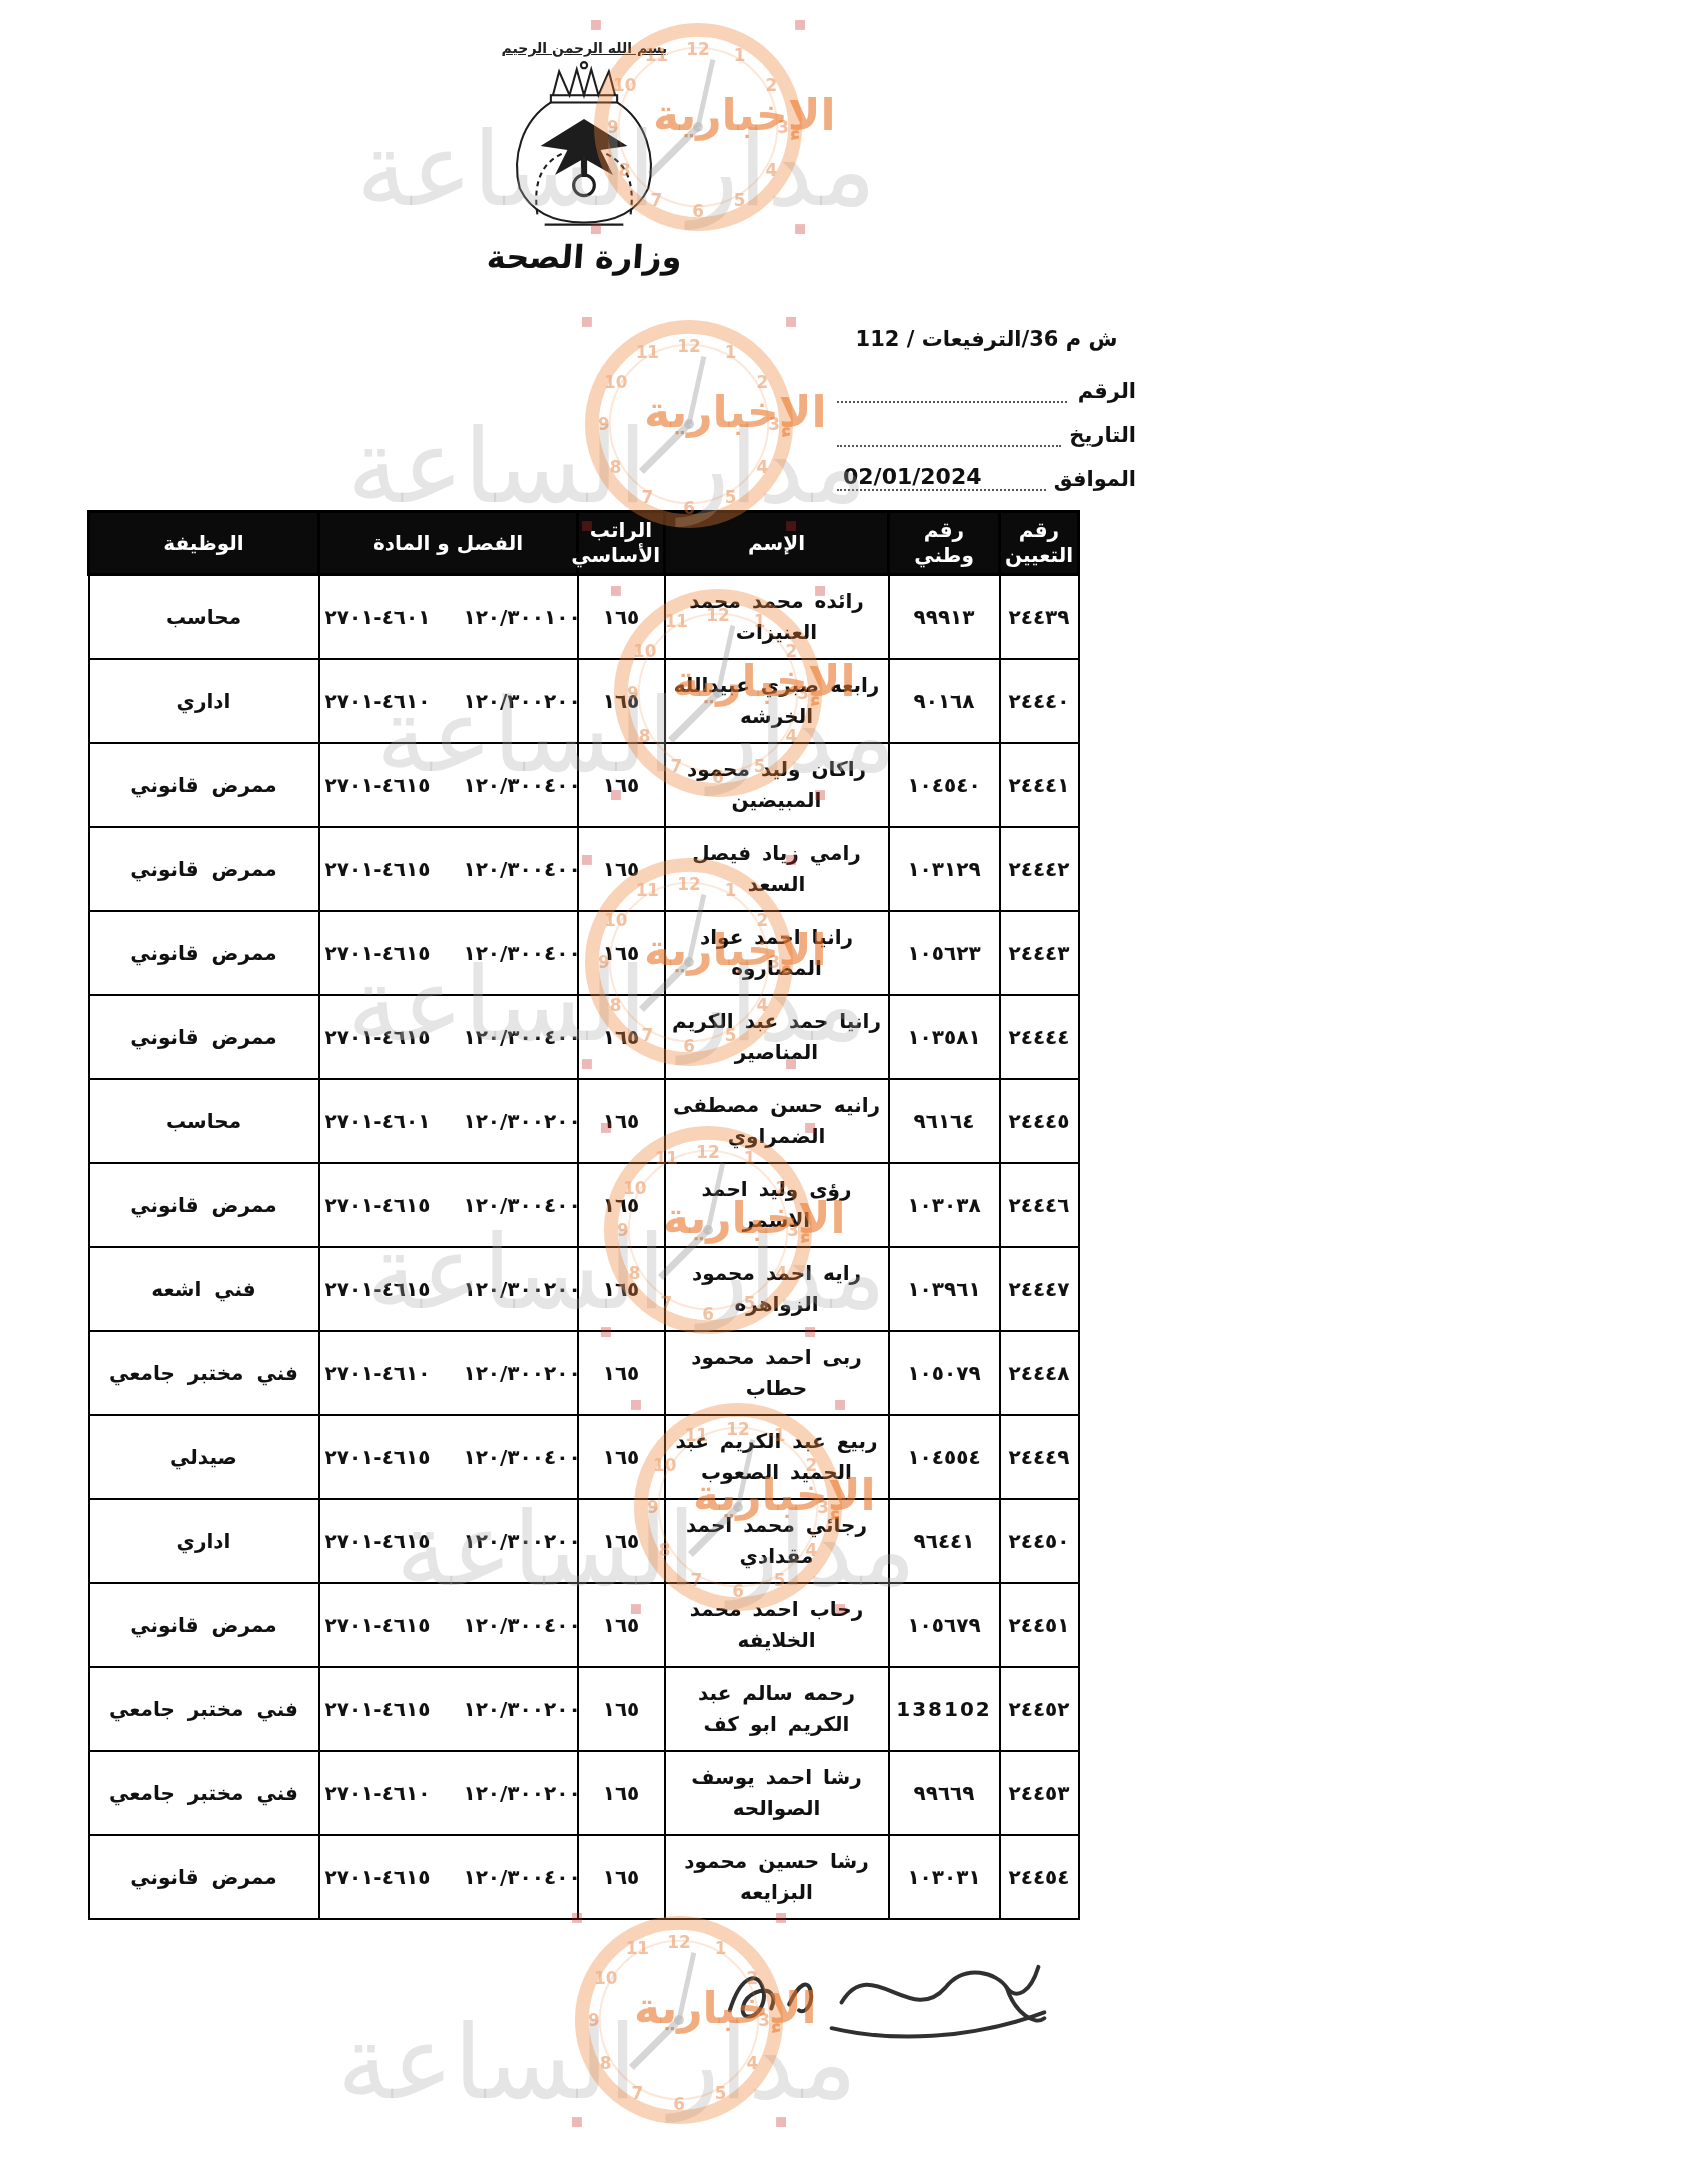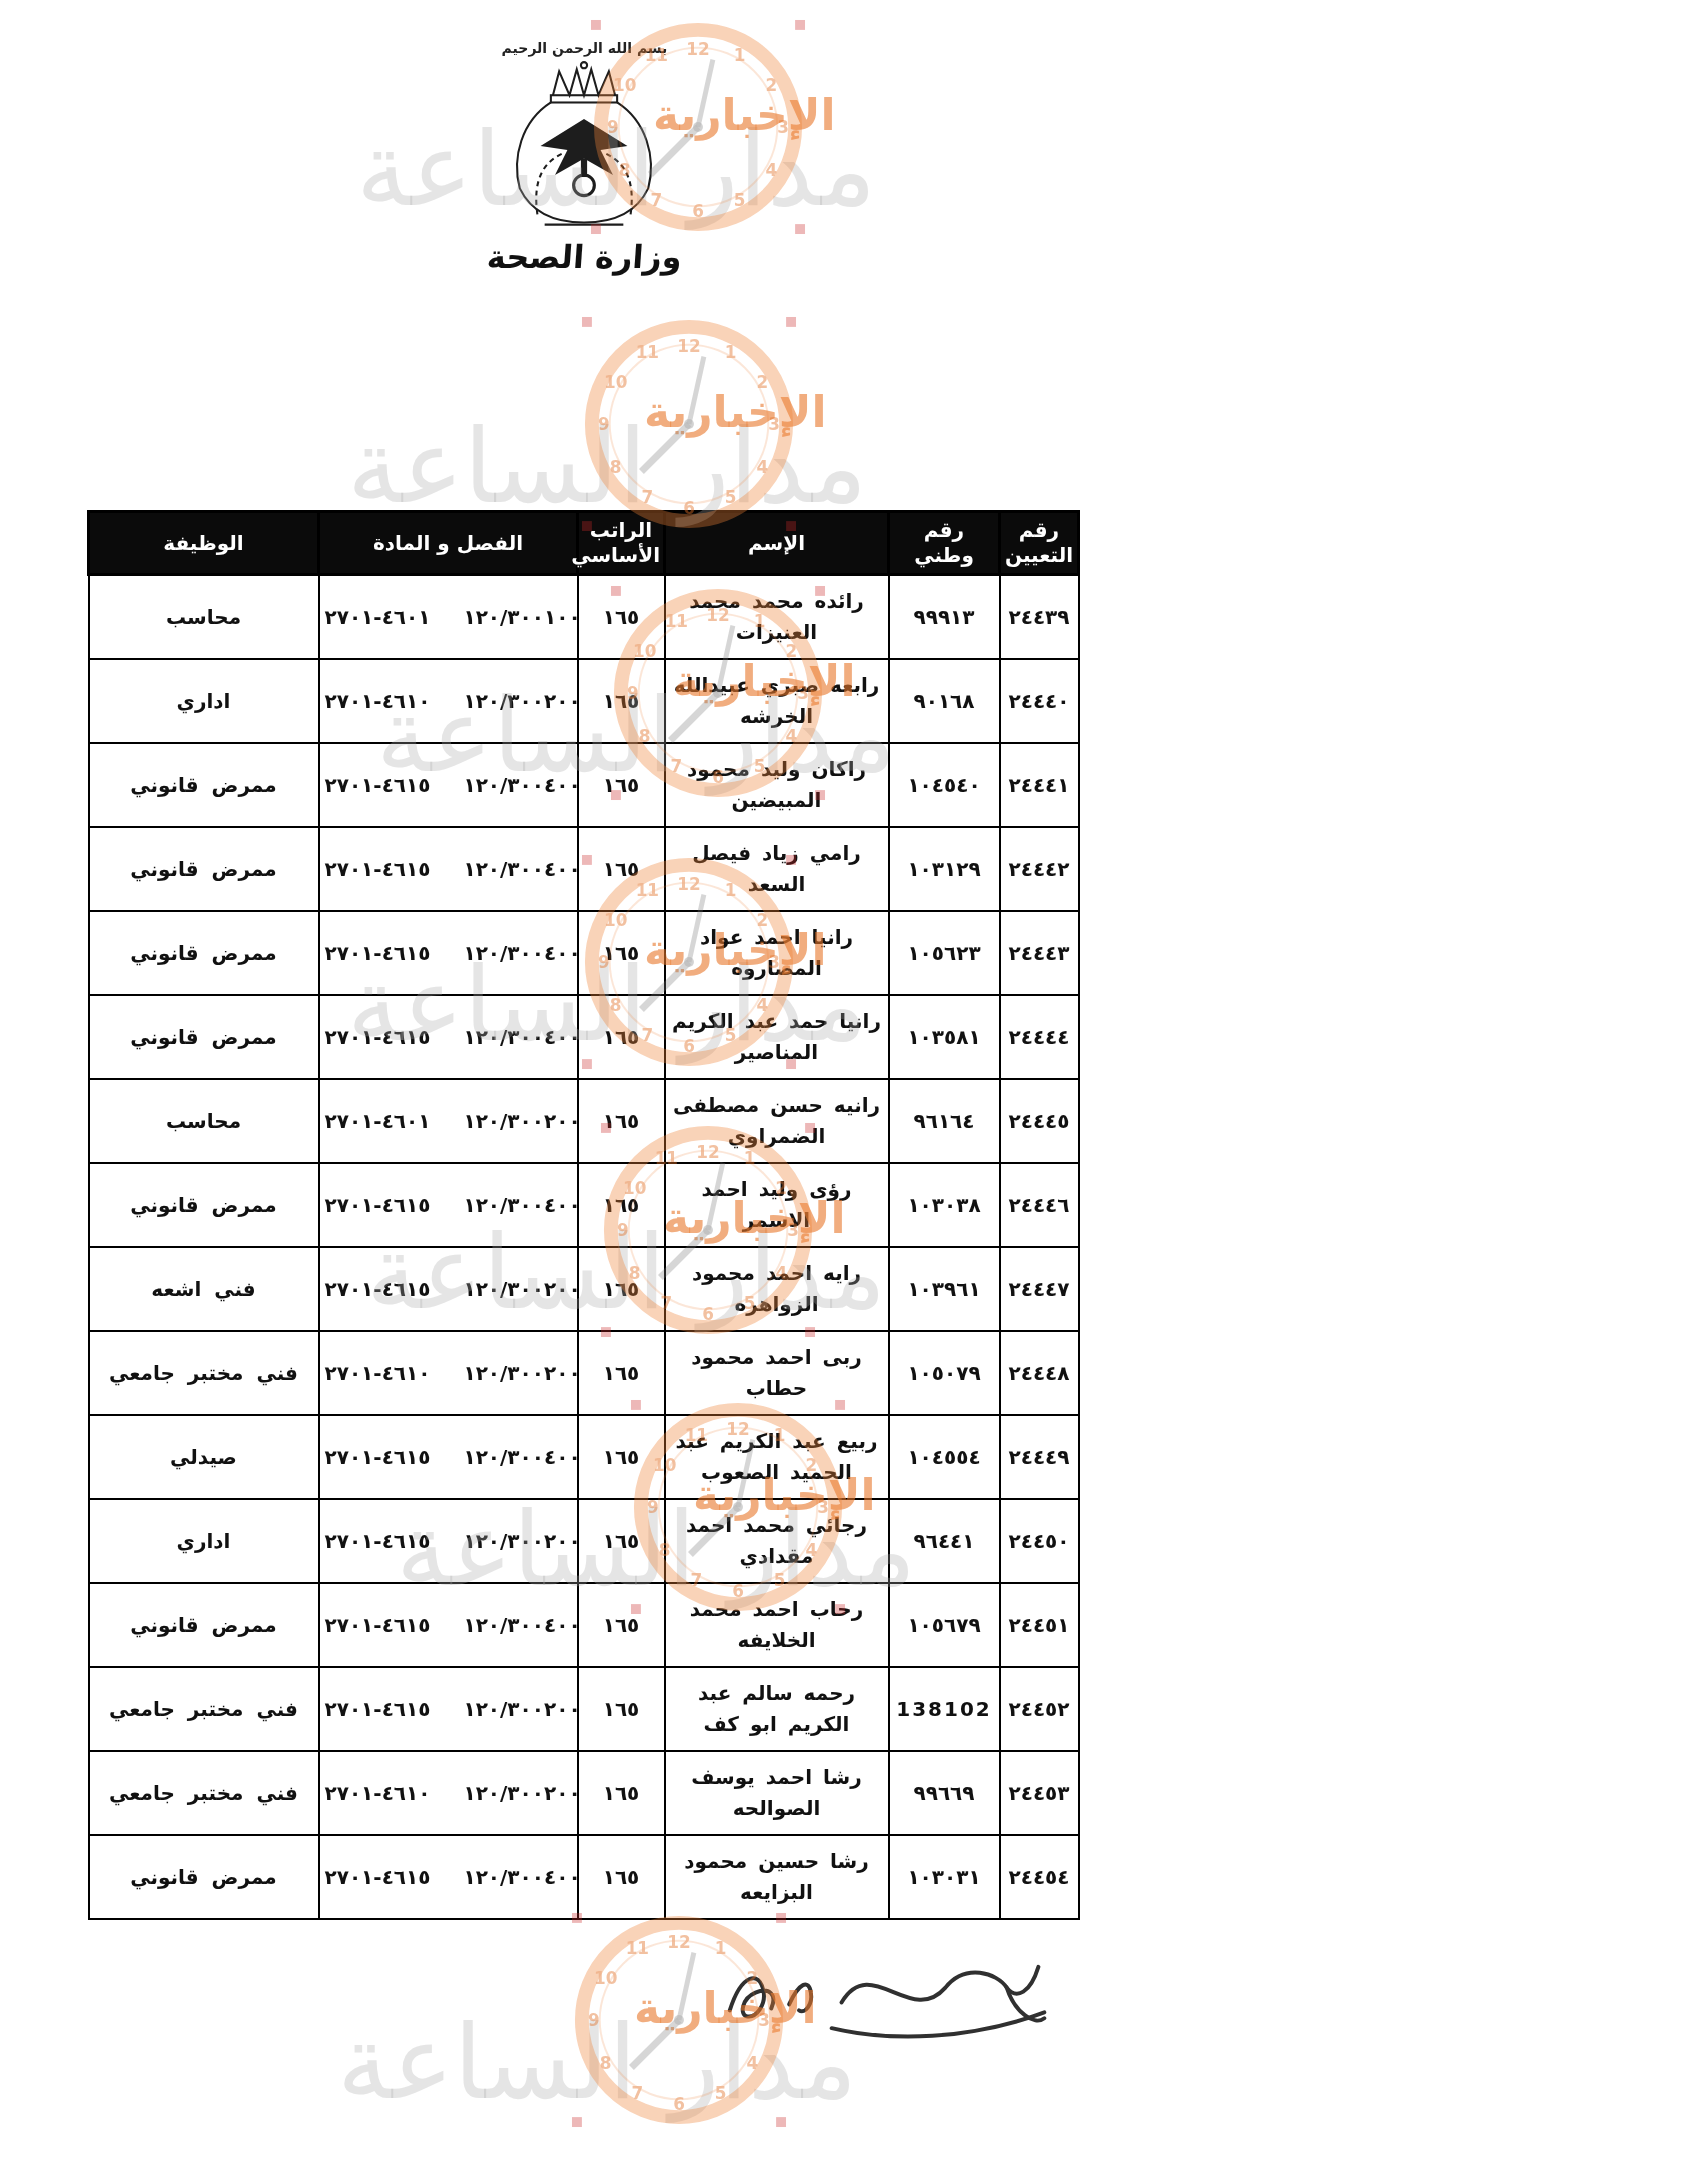--- a/index.html
+++ b/index.html
@@ -6,21 +6,21 @@
   .page{
     position:relative;
     width:1683px;height:2178px;
     background:#ffffff;
     overflow:hidden;
     font-family:"DejaVu Sans","Liberation Sans",sans-serif;
     color:#111;
   }
   
   .basmala{position:absolute;left:436px;top:40px;width:297px;text-align:center;
-    font-size:14px;font-weight:bold;color:#222;z-index:1;}
+    font-size:14px;font-weight:bold;color:#222;z-index:1;text-decoration:underline;}
   .emblem{position:absolute;left:480px;top:59px;width:208px;height:176px;z-index:1;}
   .ministry{position:absolute;left:426px;top:238px;width:317px;text-align:center;
     font-size:32px;font-weight:bold;z-index:1;transform:skewX(-4deg);}
   
   .ref{position:absolute;left:837px;top:327px;width:299px;direction:rtl;z-index:1;}
   .ref-file{font-size:21px;font-weight:bold;text-align:center;margin-bottom:8px;white-space:nowrap;}
   .ref-row{display:flex;align-items:flex-end;gap:8px;height:44px;}
   .ref-label{font-size:21px;font-weight:bold;white-space:nowrap;min-width:61px;text-align:right;}
   .ref-line{flex:1;border-bottom:2px dotted #555;height:30px;position:relative;}
   .ref-date{position:absolute;left:6px;bottom:0px;font-size:22px;font-weight:bold;direction:ltr;white-space:nowrap;}
@@ -103,20 +103,37 @@
     </g>
     <g fill="#1d1d1d">
       <path d="M100,58 L58,84 L84,88 L72,112 L100,96 L128,112 L116,88 L142,84 Z"></path>
       <circle cx="100" cy="122" r="10" fill="none" stroke="#1d1d1d" stroke-width="3"></circle>
       <rect x="97" y="96" width="6" height="18"></rect>
     </g>
   </svg>
 
   <div class="ministry">وزارة الصحة</div>
 
+  <div class="ref">
+    <div class="ref-file">ش م 36/الترفيعات / 112</div>
+    <div class="ref-row">
+      <span class="ref-label">الرقم</span>
+      <span class="ref-line"></span>
+    </div>
+    <div class="ref-row">
+      <span class="ref-label">التاريخ</span>
+      <span class="ref-line"></span>
+    </div>
+    <div class="ref-row">
+      <span class="ref-label">الموافق</span>
+      <span class="ref-line">
+        <span class="ref-date">02/01/2024</span>
+      </span>
+    </div>
+  </div>
 
   <table class="doc-table">
     <colgroup>
       <col style="width:79px">
         <col style="width:111px">
         <col style="width:224px">
       <col style="width:87px">
         <col style="width:259px">
         <col style="width:230px">
     </colgroup>

